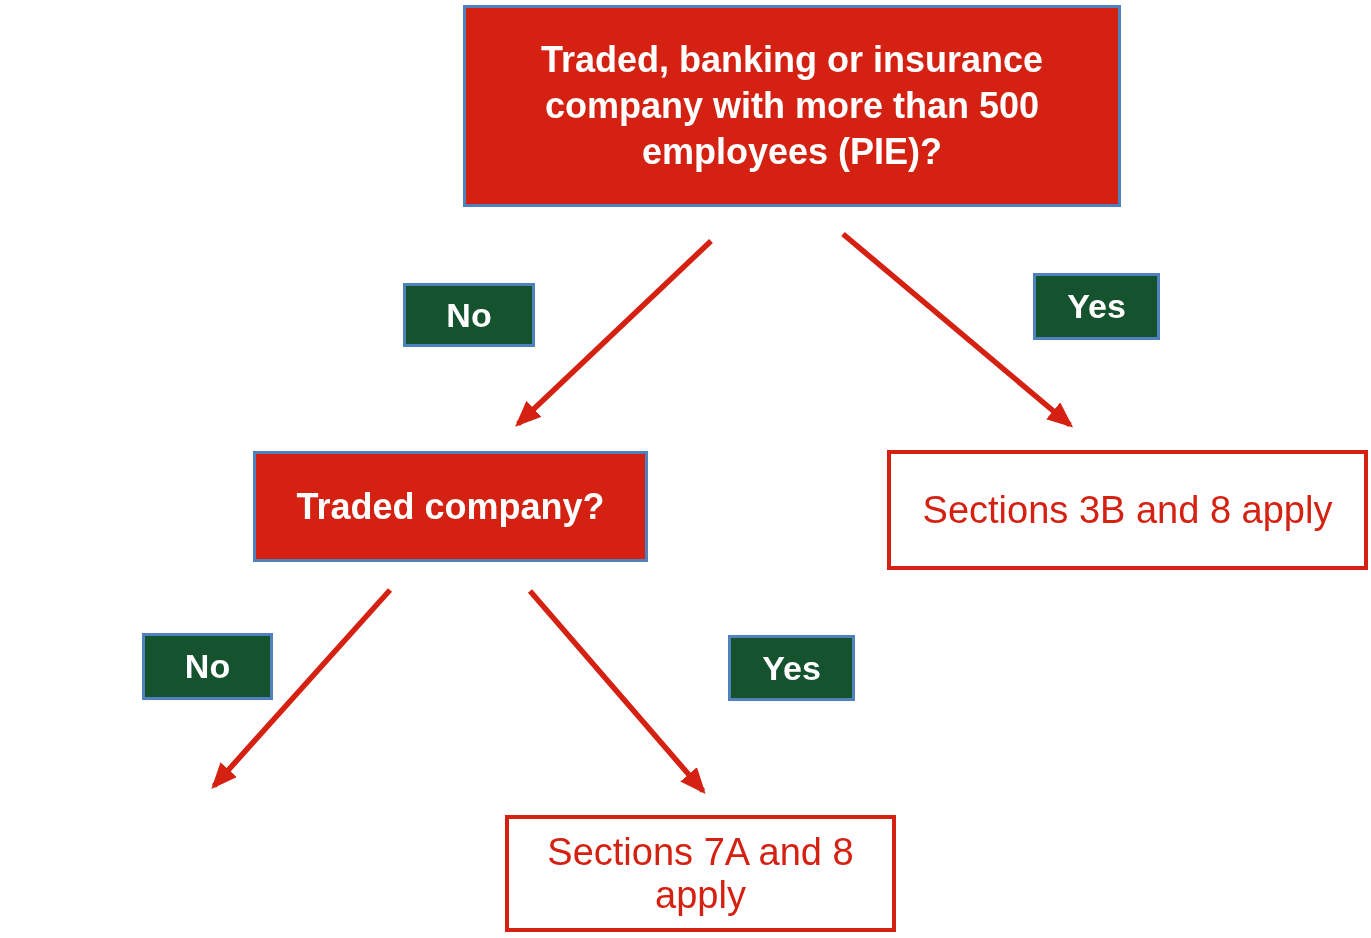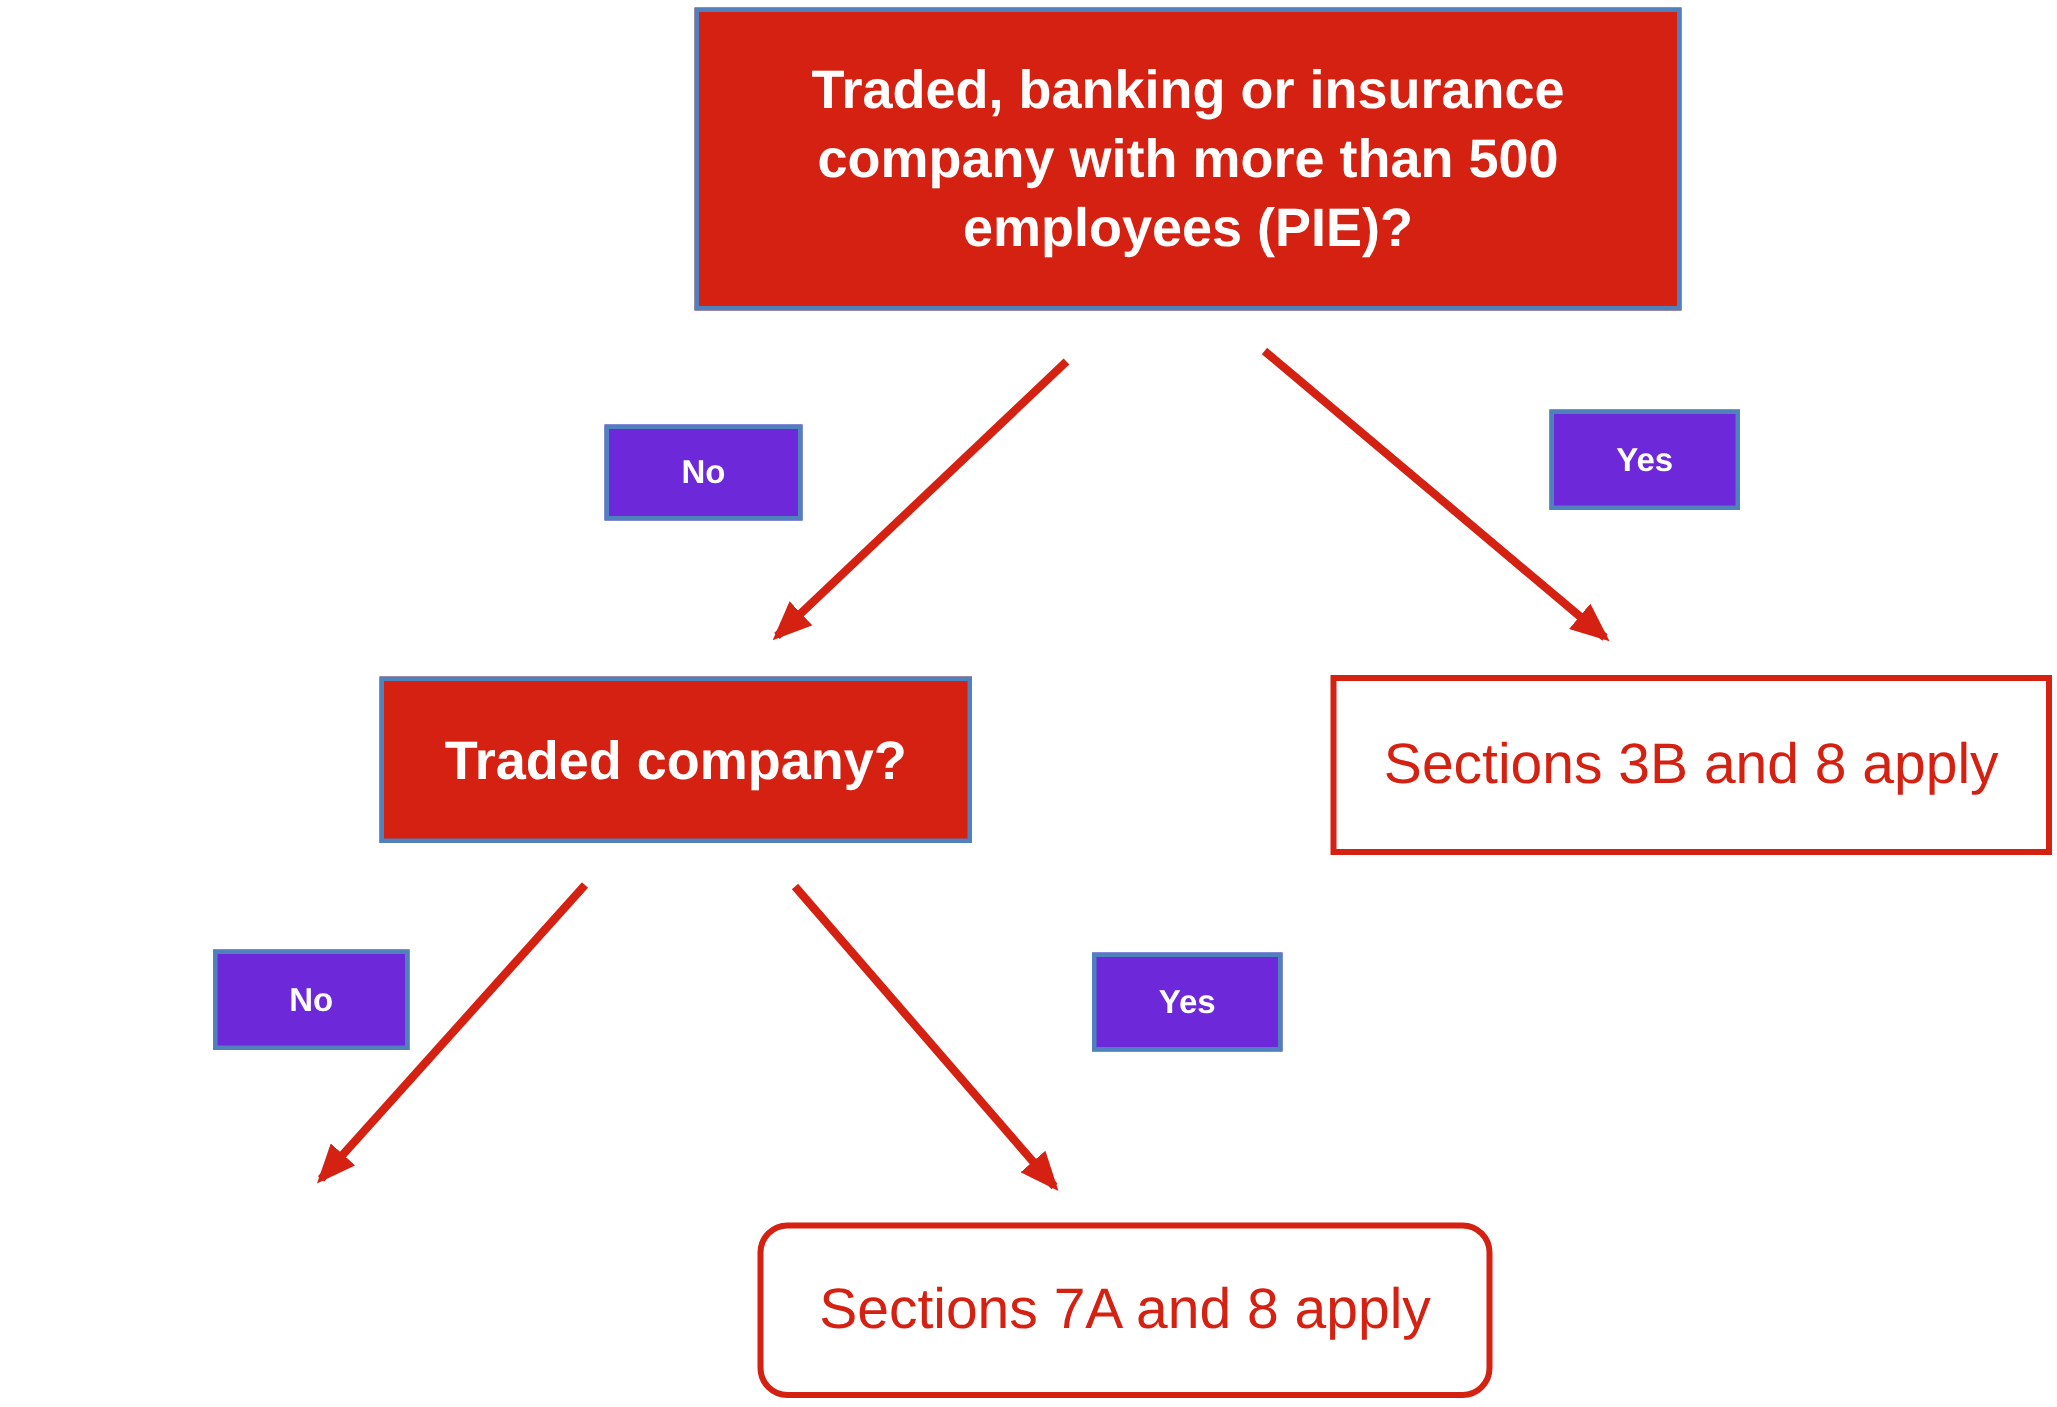--- a/index.html
+++ b/index.html
@@ -23,25 +23,25 @@
     justify-content: center;
     text-align: center;
   }
   .q-node {
     background: #d42112;
     border: 3px solid #4f81bd;
     color: #ffffff;
     font-weight: bold;
   }
   .edge-label {
-    background: #6d28d9;
+    background: #14532d;
     border: 3px solid #4f81bd;
     color: #ffffff;
     font-weight: bold;
-    font-size: 22px;
+    font-size: 34px;
   }
   .outcome {
     background: #ffffff;
     border: 4px solid #d42112;
     color: #d42112;
     font-weight: normal;
     font-size: 38px;
   }
   #root-question {
     left: 463px; top: 5px; width: 658px; height: 202px;
@@ -52,21 +52,21 @@
   #edge-root-no   { left: 403px;  top: 283px; width: 132px; height: 64px; }
   #edge-root-yes  { left: 1033px; top: 273px; width: 127px; height: 67px; }
   #large-question {
     left: 253px; top: 451px; width: 395px; height: 111px;
     font-size: 36px;
   }
   #outcome-pie    { left: 887px;  top: 450px; width: 481px; height: 120px; }
   #edge-large-no  { left: 142px;  top: 633px; width: 131px; height: 67px; }
   #edge-large-yes { left: 728px;  top: 635px; width: 127px; height: 66px; }
   #outcome-small  { left: 2px;    top: 815px; width: 409px; height: 117px; }
-  #outcome-large  { left: 505px;  top: 815px; width: 490px; height: 117px; border-radius: 20px; }
+  #outcome-large  { left: 505px;  top: 815px; width: 391px; height: 117px; }
   #arrow-layer {
     position: absolute;
     left: 0; top: 0;
     width: 1371px;
     height: 938px;
     pointer-events: none;
   }
   #arrow-layer line {
     stroke: #d42112;
     stroke-width: 5.5;

